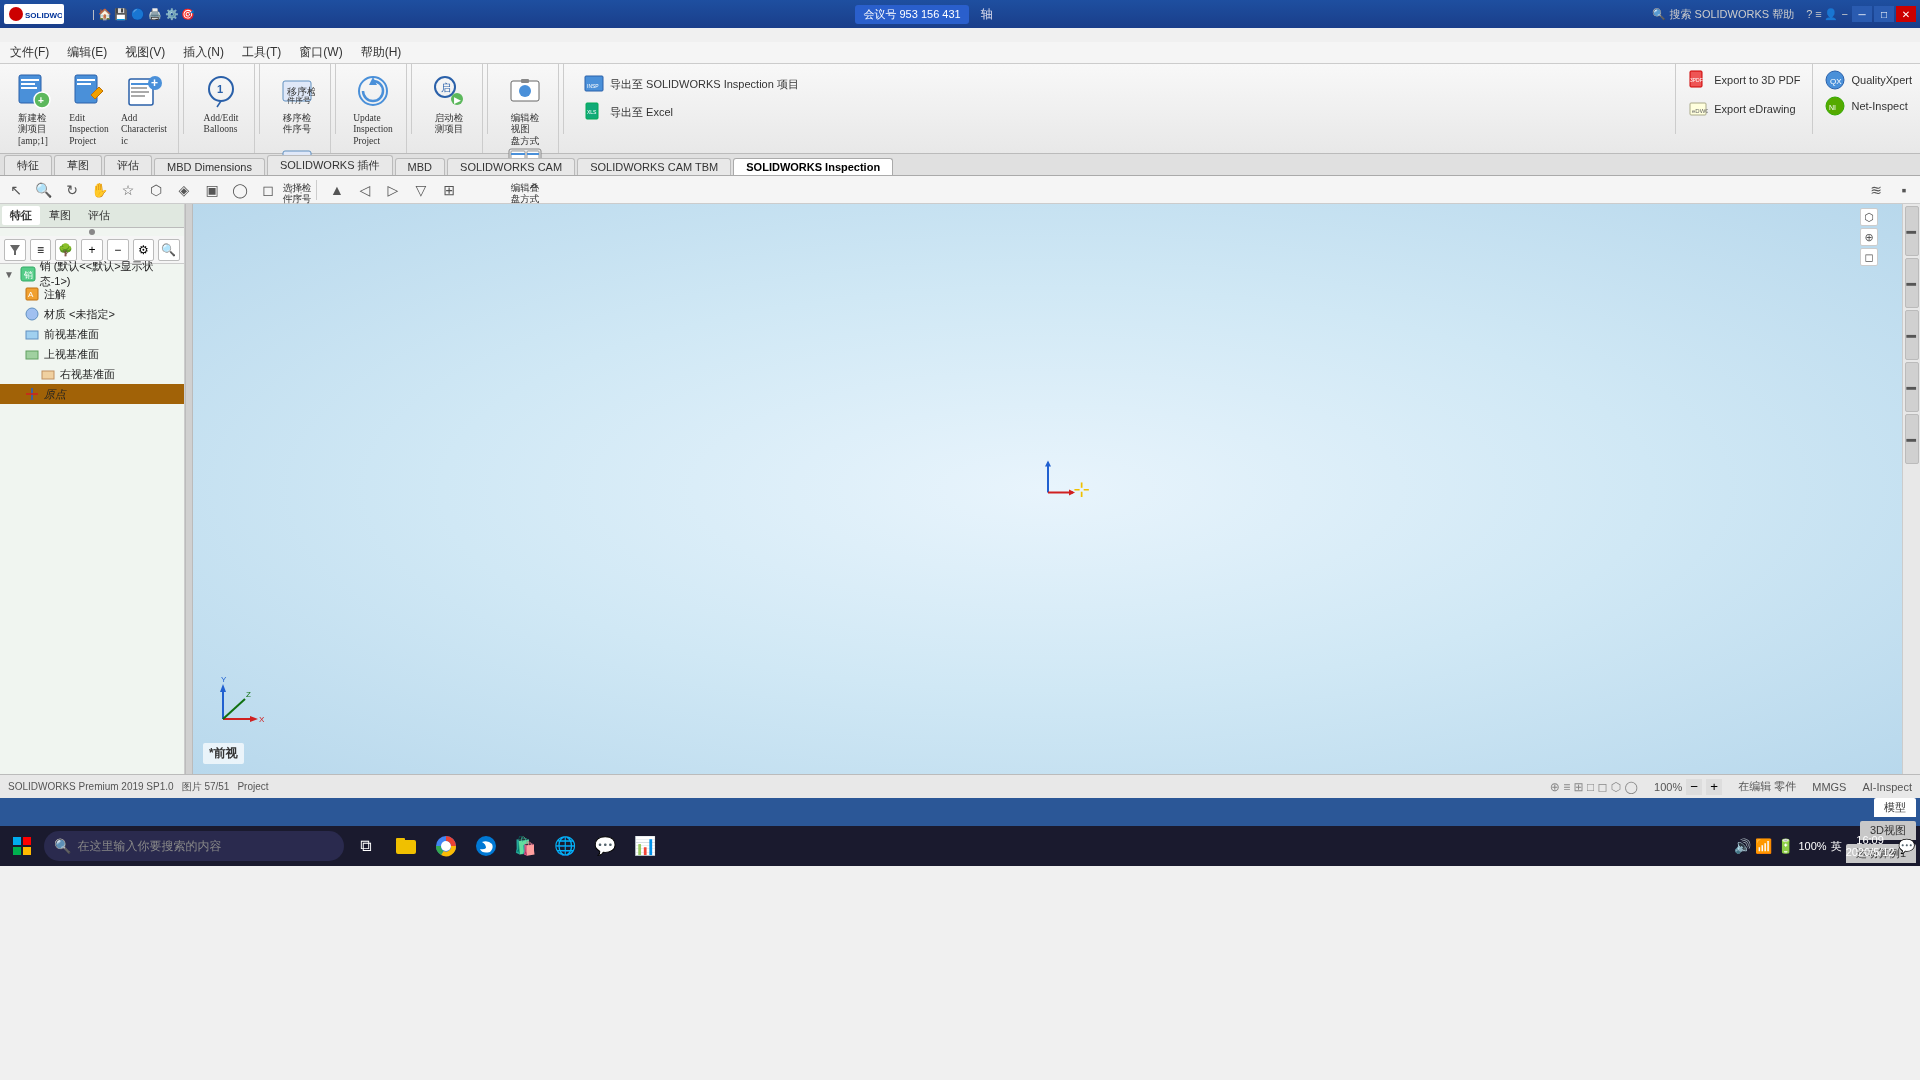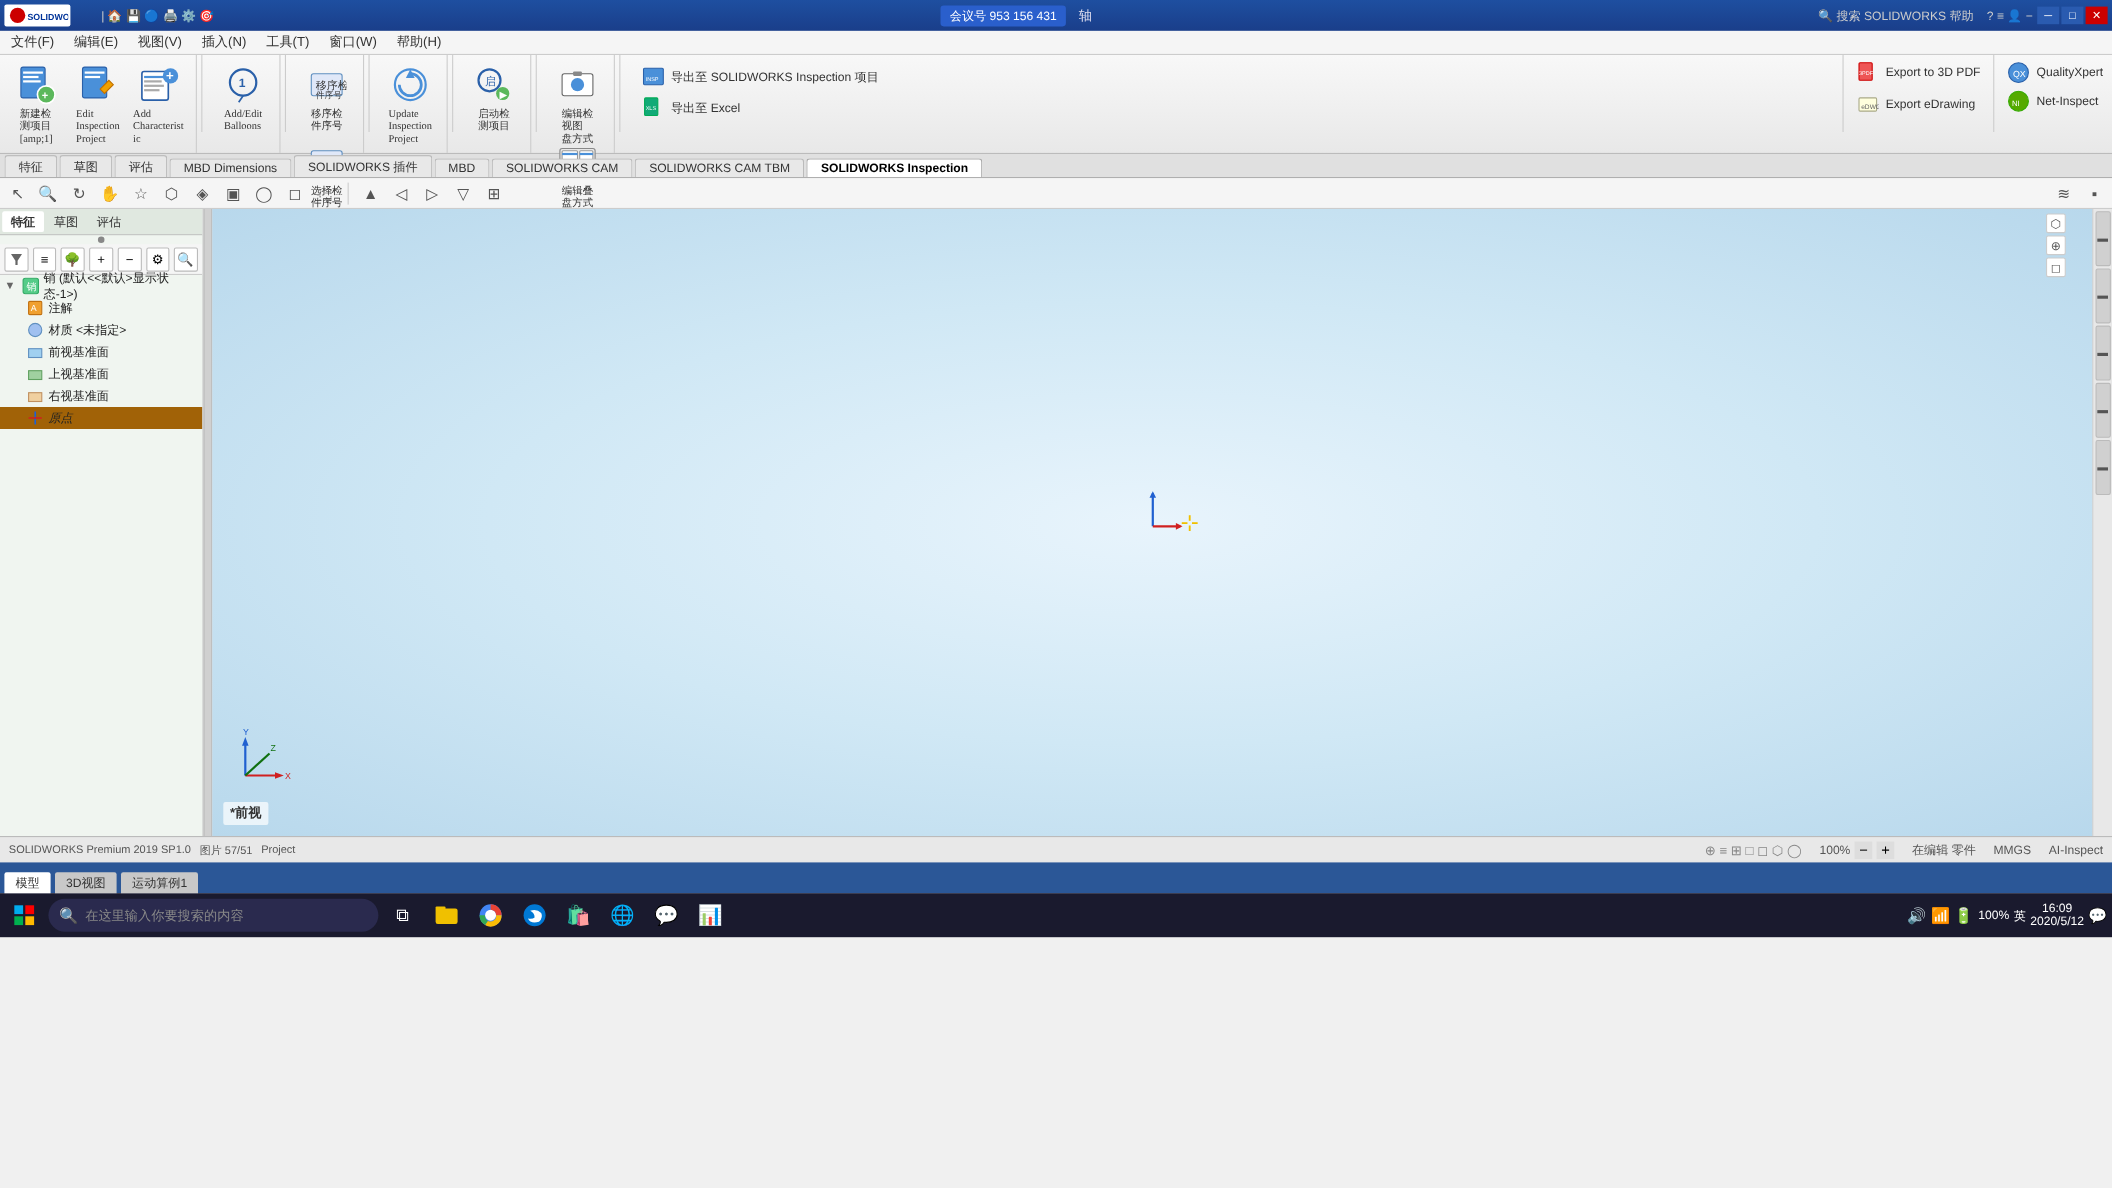--- a/index.html
+++ b/index.html
@@ -54,20 +54,21 @@
 
     
     #menu-bar {
       height: 22px;
       background: #f5f5f5;
       border-bottom: 1px solid #ccc;
       display: flex;
       align-items: center;
       padding: 0 2px;
       gap: 2px;
+      margin-top: 14px;
     }
     .menu-item {
       padding: 2px 8px;
       font-size: 12px;
       color: #333;
       cursor: pointer;
       border-radius: 2px;
     }
 
     
@@ -825,21 +826,21 @@
         <span>前视基准面</span>
       </div>
       <div class="tree-item" style="padding-left:24px;">
         <span class="tree-icon">
           <svg width="14" height="14">
               <rect x="1" y="4" width="12" height="8" fill="#a0d0a0" stroke="#60a060"></rect>
             </svg>
         </span>
         <span>上视基准面</span>
       </div>
-      <div class="tree-item" style="padding-left:24px;">
+      <div class="tree-item" style="padding-left:40px;">
         <span class="tree-icon">
           <svg width="14" height="14">
               <rect x="1" y="4" width="12" height="8" fill="#f0d0a0" stroke="#c09060"></rect>
             </svg>
         </span>
         <span>右视基准面</span>
       </div>
       <div class="tree-item selected" style="padding-left:24px;">
         <span class="tree-icon">
           <svg width="14" height="14">
@@ -914,21 +915,21 @@
       <span>100%</span>
       <button style="border:none; background:#ddd; cursor:pointer; width:16px; height:16px;">−</button>
       <button style="border:none; background:#ddd; cursor:pointer; width:16px; height:16px;">+</button>
     </div>
     <span>在编辑 零件</span>
     <span>MMGS</span>
     <span>AI-Inspect</span>
   </div>
 </div>
 
-<div id="bottom-bar" style="height:28px; background:#2b5797; display:flex; align-items:flex-end; padding:0 4px;">
+<div id="bottom-bar" style="height:28px; background:#2b5797; display:flex; align-items:flex-end; padding:0 4px;flex-direction:column;">
   <div class="bottom-tab active">模型</div>
   <div class="bottom-tab">3D视图</div>
   <div class="bottom-tab">运动算例1</div>
 </div>
 
 <div id="taskbar">
 
   <div class="taskbar-btn">
     <svg width="20" height="20" viewBox="0 0 20 20">
       <rect x="1" y="1" width="8" height="8" fill="#00adef"></rect>

